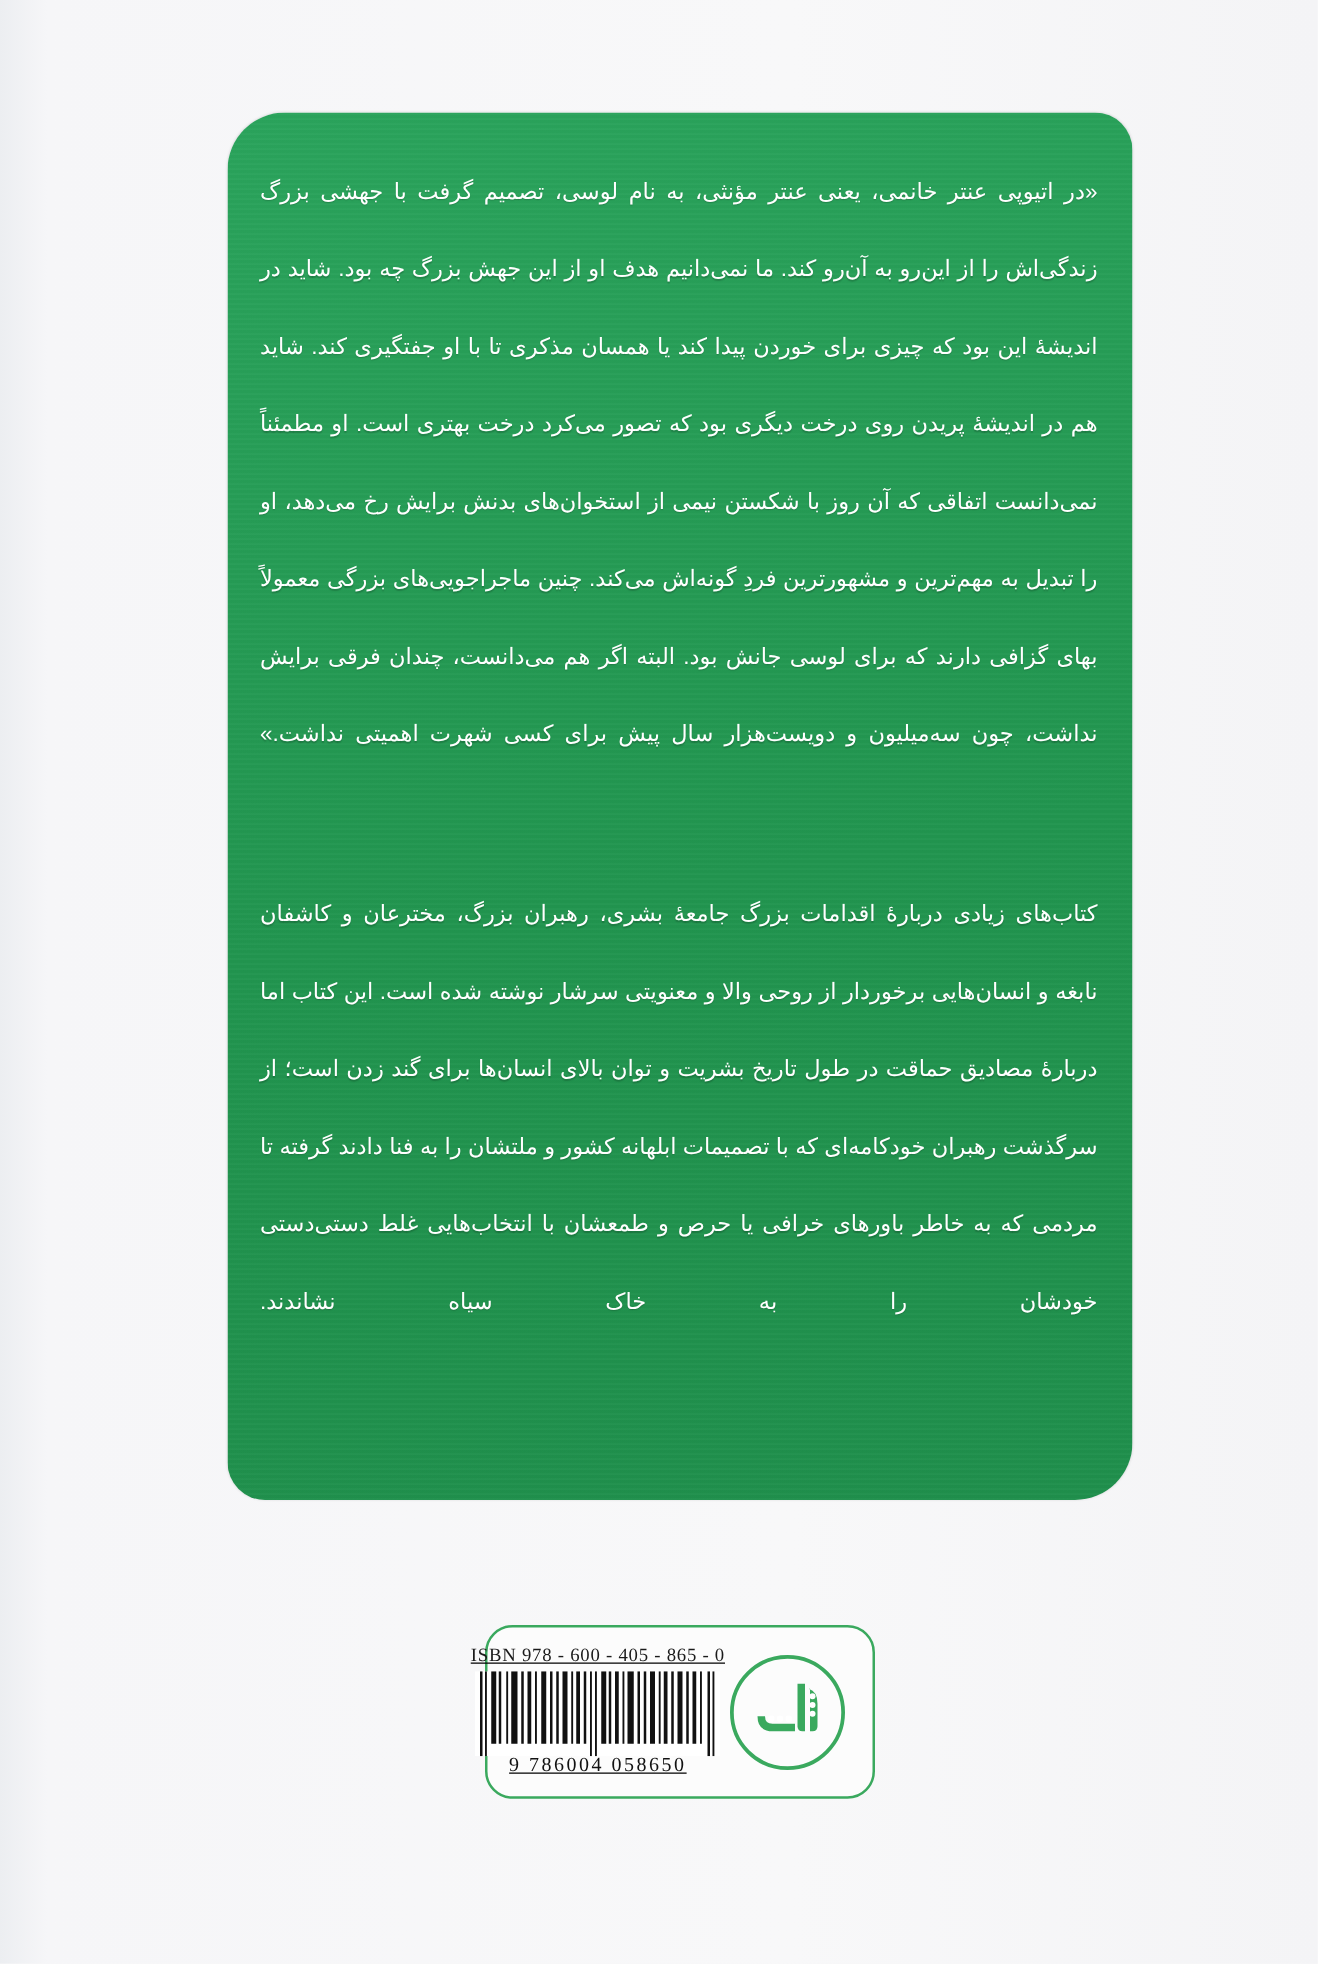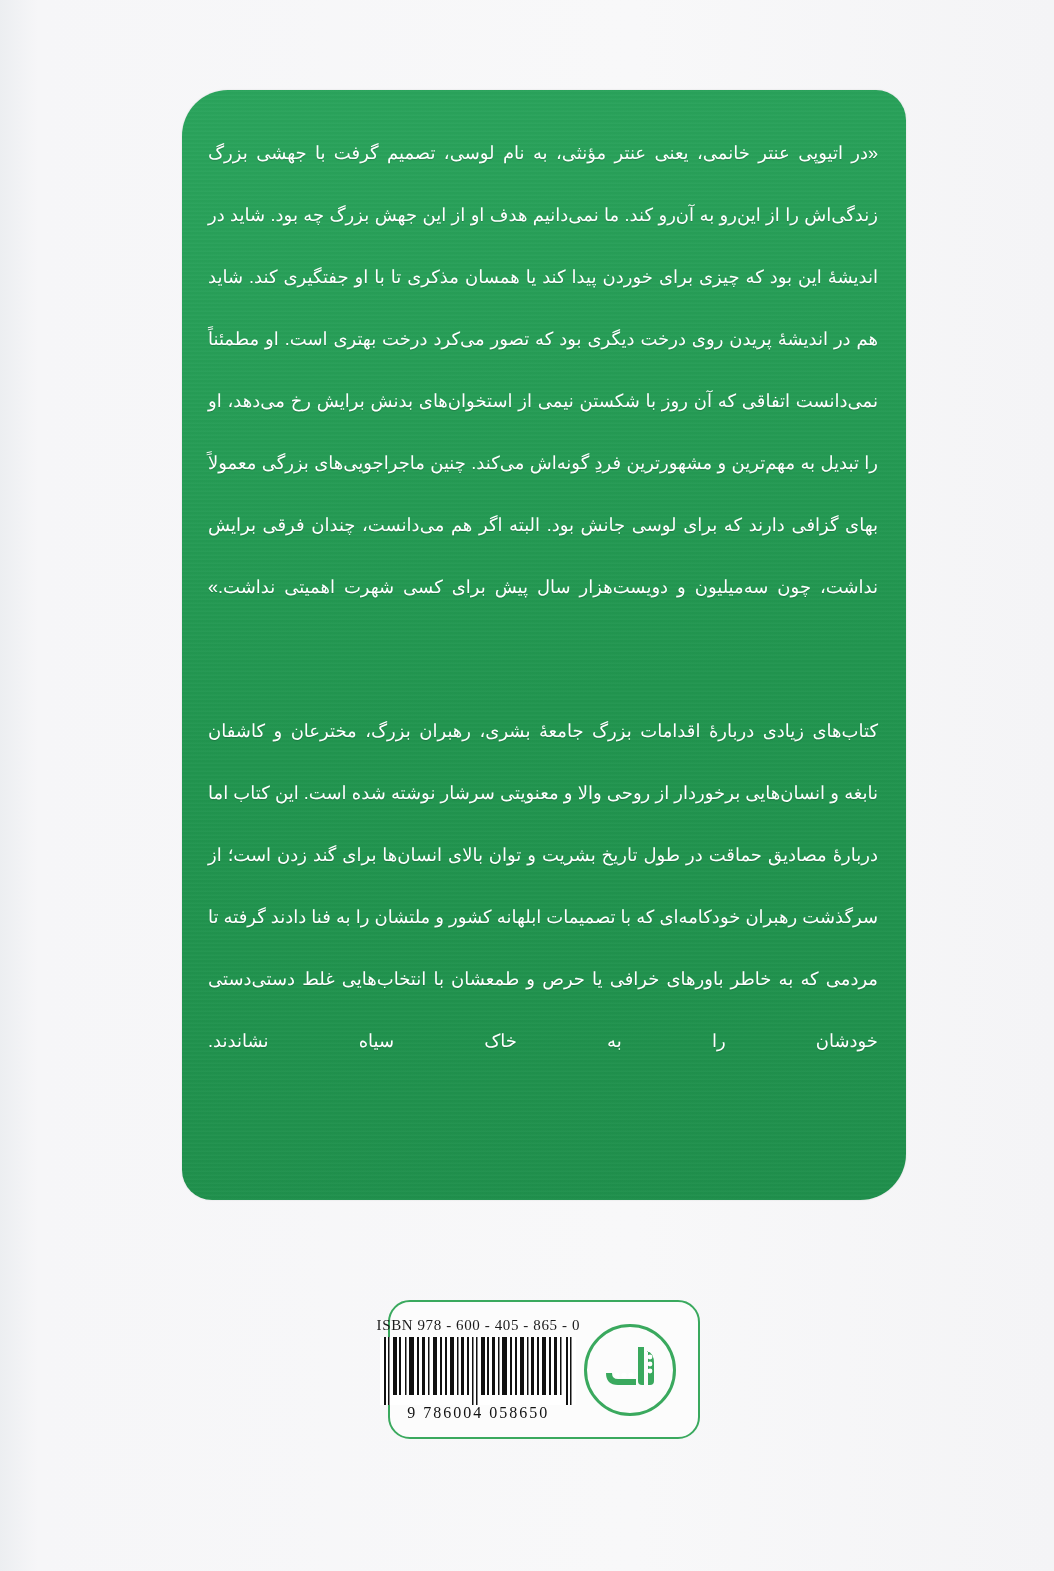--- a/index.html
+++ b/index.html
@@ -95,20 +95,21 @@
   }
   .publisher-logo svg { display: block; }
 
   .barcode-wrap {
     flex: 1 1 auto;
     display: flex;
     flex-direction: column;
     align-items: center;
     justify-content: center;
     direction: ltr;
+    text-decoration: underline;
   }
 
   .isbn-text {
     font-family: "Liberation Serif", "DejaVu Serif", serif;
     font-size: 15px;
     color: #1b1b1b;
     letter-spacing: 0.6px;
     margin-bottom: 3px;
     white-space: nowrap;
   }

